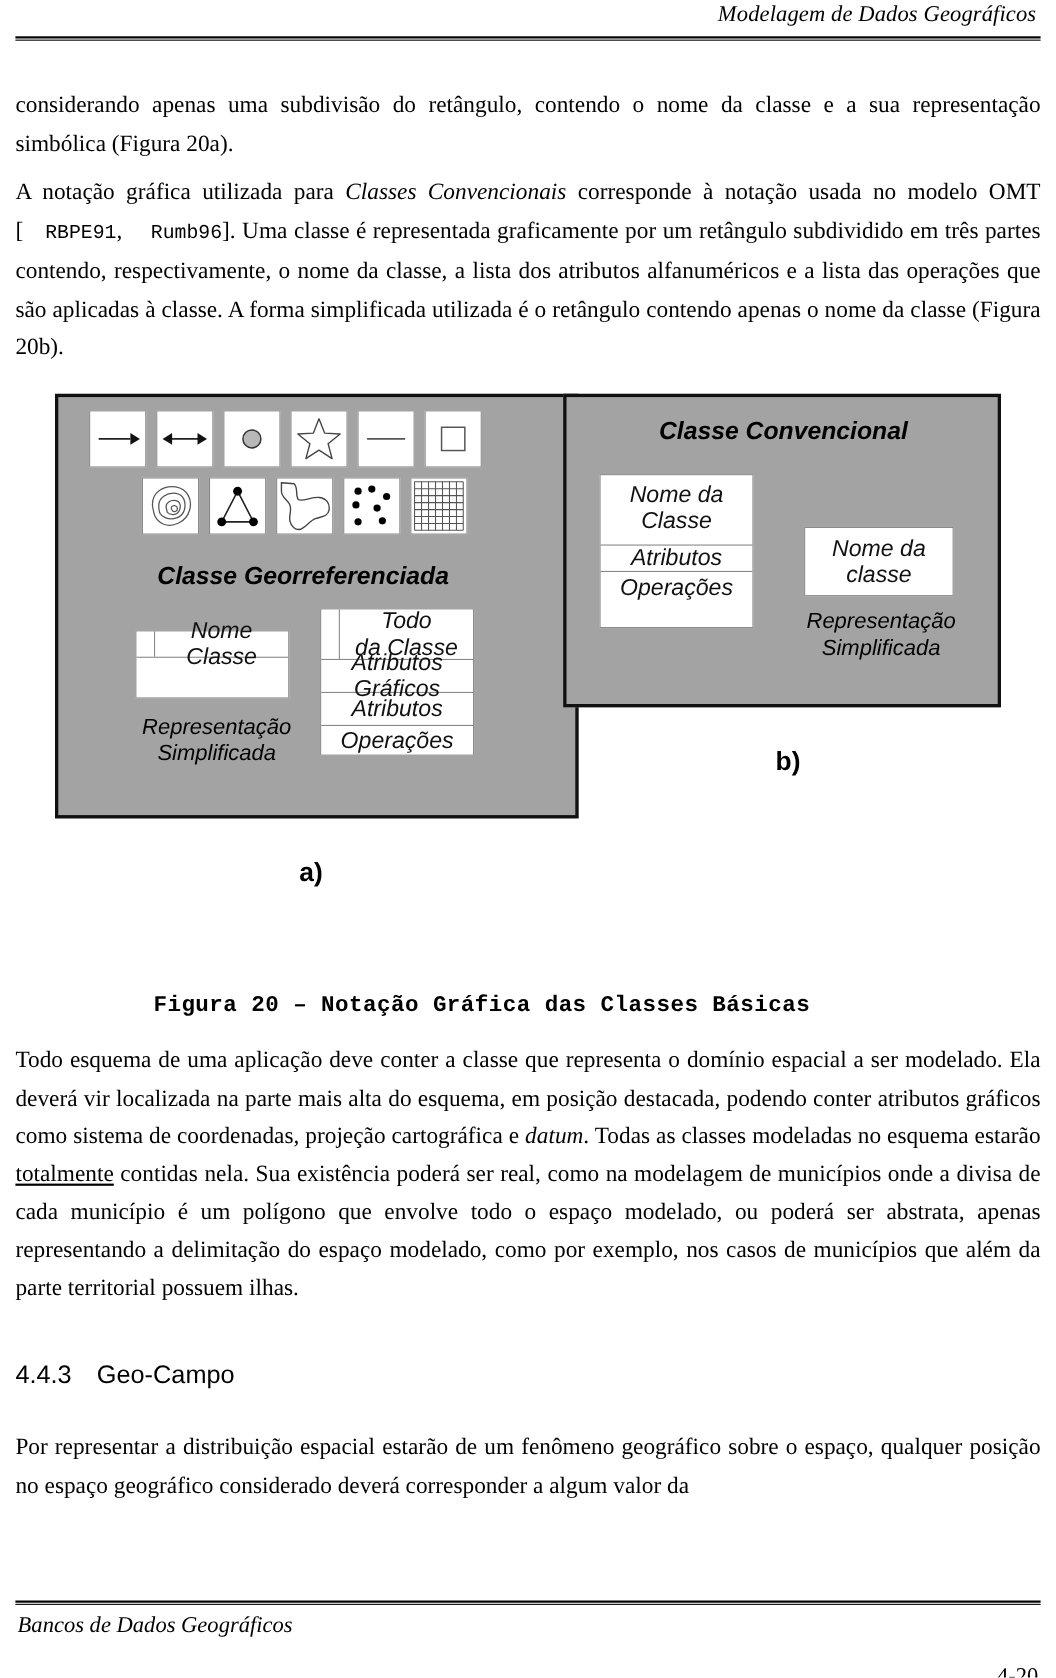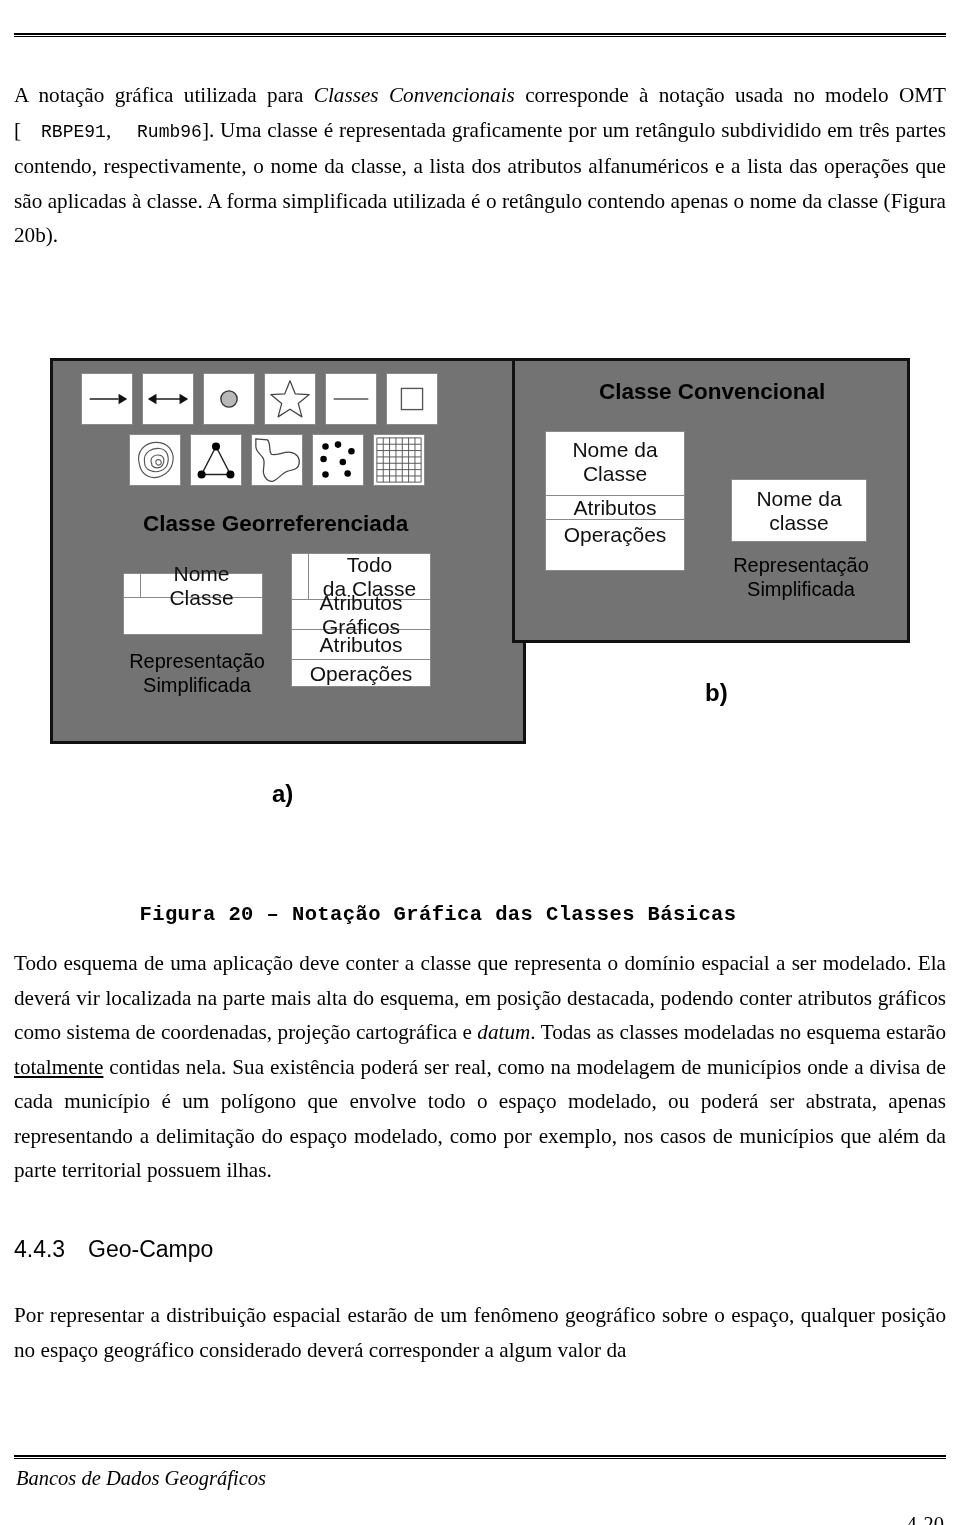--- a/index.html
+++ b/index.html
@@ -70,21 +70,22 @@
   .figure {
     position: absolute;
     left: 0;
     top: 352px;
     width: 960px;
     height: 560px;
   }
   .panel {
     position: absolute;
     border: 3px solid #111;
-    background: #737373;
+    background: #a3a3a3;
+    font-style: italic;
   }
   .panel-a { left: 50px; top: 6px; width: 476px; height: 386px; }
   .panel-b { left: 512px; top: 6px; width: 398px; height: 285px; }
 
   .panel-caption {
     position: absolute;
     font-family: "Liberation Sans", "DejaVu Sans", sans-serif;
     font-weight: bold;
     font-size: 24px;
   }
@@ -264,24 +265,26 @@
     top: 12px;
     font-size: 20.5px;
     white-space: nowrap;
     margin-top: 46px;
   }
 </style>
 </head>
 <body>
 
 <div class="page-header">
+  <div class="header-title">Modelagem de Dados Geográficos</div>
   <div class="rule-top"></div>
 </div>
 
 <div class="content">
+  <p class="para"><span>considerando apenas uma subdivisão do retângulo, contendo o nome da classe e a sua representação simbólica (Figura 20a).</span></p>
   <p class="para"><span>A notação gráfica utilizada para </span><span class="it">Classes Convencionais</span><span> corresponde à notação usada no modelo OMT [</span><span class="smallcaps-mono">RBPE91</span><span>, </span><span class="smallcaps-mono">Rumb96</span><span>]. Uma classe é representada graficamente por um retângulo subdividido em três partes contendo, respectivamente, o nome da classe, a lista dos atributos alfanuméricos e a lista das operações que são aplicadas à classe. A forma simplificada utilizada é o retângulo contendo apenas o nome da classe (Figura 20b).</span></p>
 </div>
 
 <div class="figure">
 
   <div class="panel panel-a">
 
     <div class="sym-row sym-row-1">
       <div class="sym">
         <svg viewBox="0 0 52 52">

